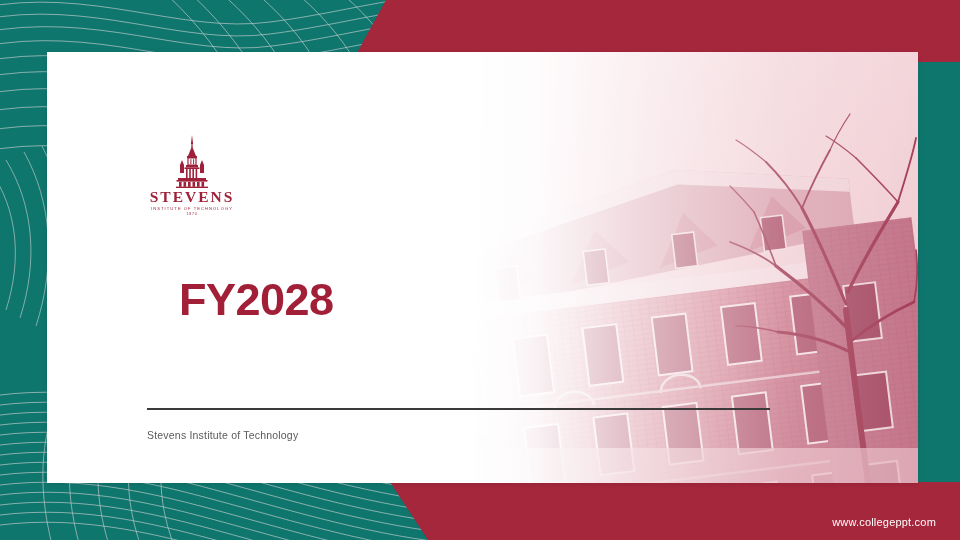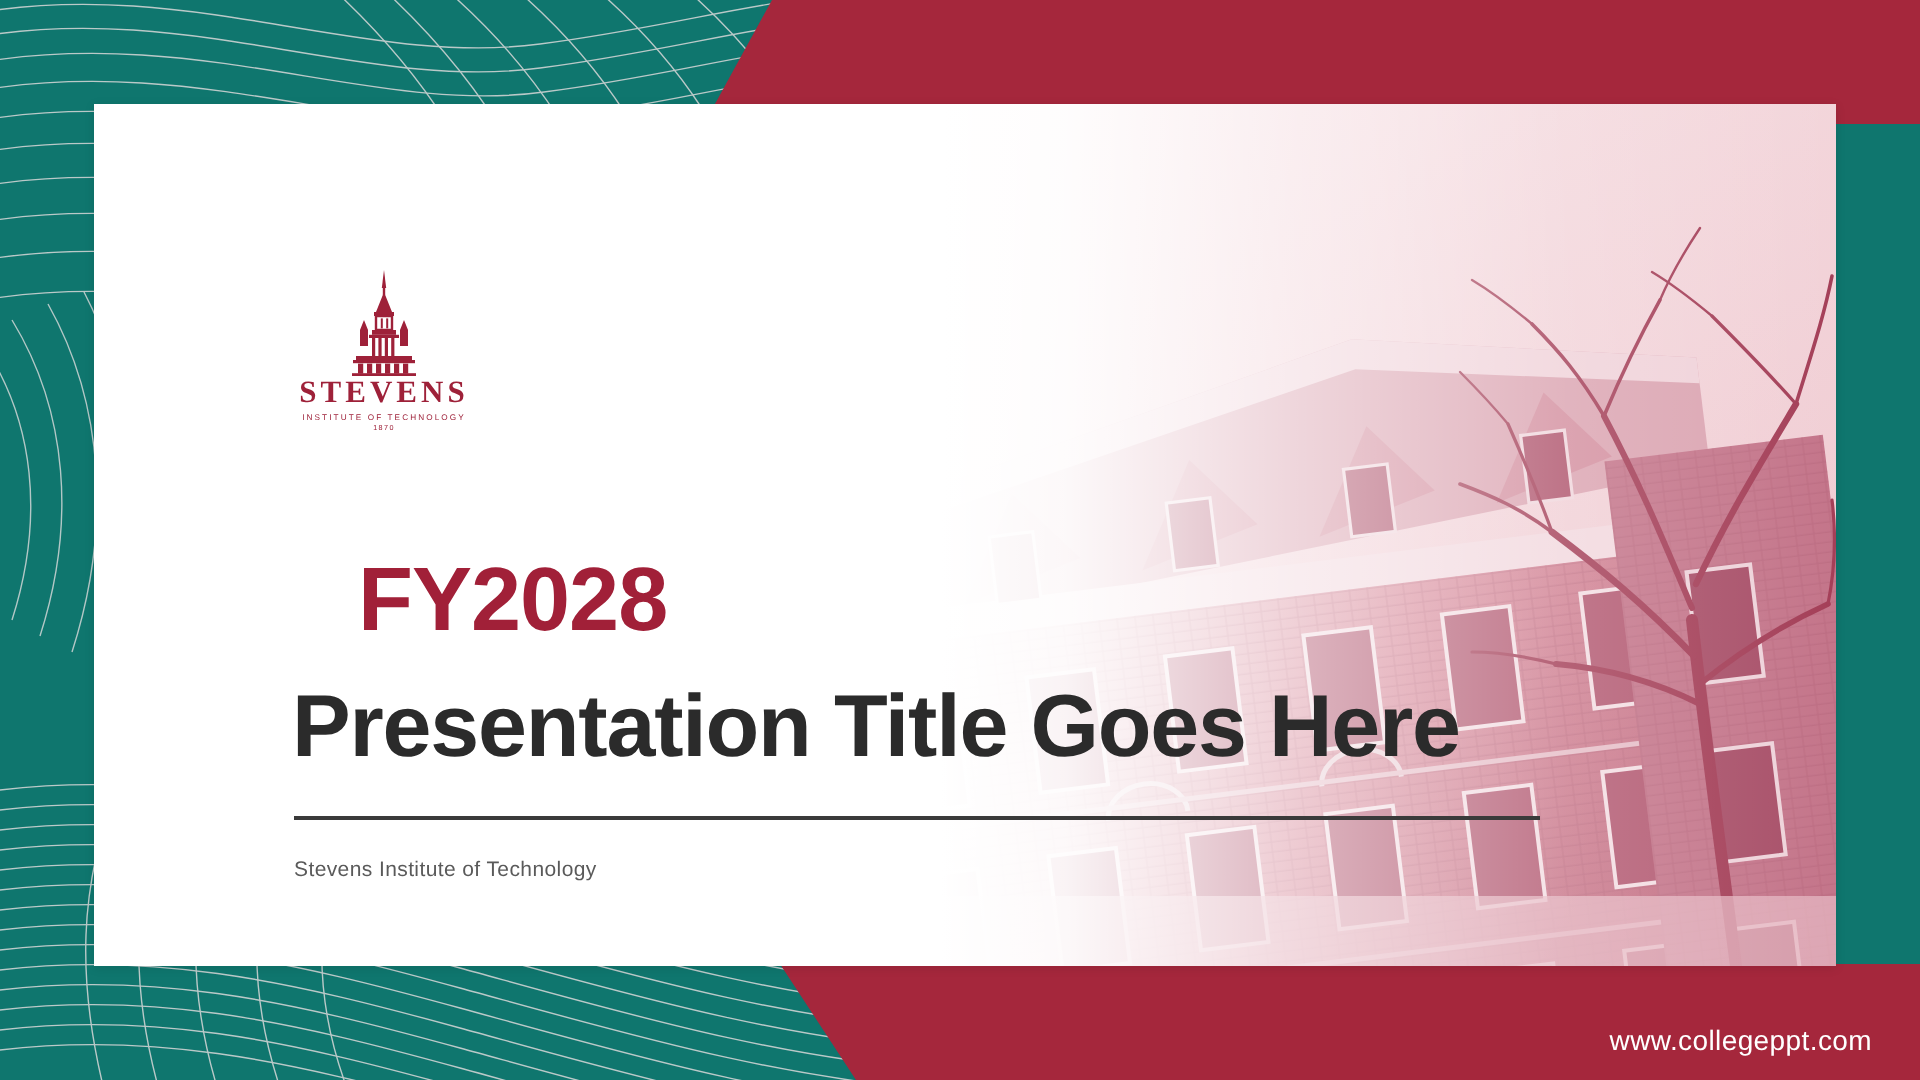--- a/index.html
+++ b/index.html
@@ -71,21 +71,21 @@
     position:absolute;left:100px;top:356px;width:623px;height:2px;
     background:#3a3a3a;
   }
   .subtitle{
     position:absolute;left:100px;top:377px;
     font-size:10.5px;color:#5a5a5a;letter-spacing:.2px;text-align:center;
   }
 
   .url{
     position:absolute;right:24px;bottom:12px;
-    font-size:14px;color:#ffffff;letter-spacing:.2px;
+    font-size:11px;color:#ffffff;letter-spacing:.2px;
   }
 </style>
 </head>
 <body>
 
 <div id="slide">
 
   <svg class="contour" width="960" height="540" viewBox="0 0 960 540" xmlns="http://www.w3.org/2000/svg">
     <defs>
       <clipPath id="topclip">
@@ -300,20 +300,19 @@
           <rect x="37.5" y="47.8" width="2.6" height="5"></rect>
           <rect x="12" y="52.6" width="32" height="1.4"></rect>
         </g>
       </svg>
       <div class="logo-word">STEVENS</div>
       <div class="logo-sub">INSTITUTE OF TECHNOLOGY</div>
       <div class="logo-year">1870</div>
     </div>
 
     <div class="fy" style="color: rgb(161, 32, 56);">FY2028</div>
-    <div class="maintitle">Presentation Title Goes Here</div>
     <div class="rule"></div>
     <div class="subtitle">Stevens Institute of Technology</div>
 
   </div>
 
   <div class="url">www.collegeppt.com</div>
 </div>
 
 </body></html>

